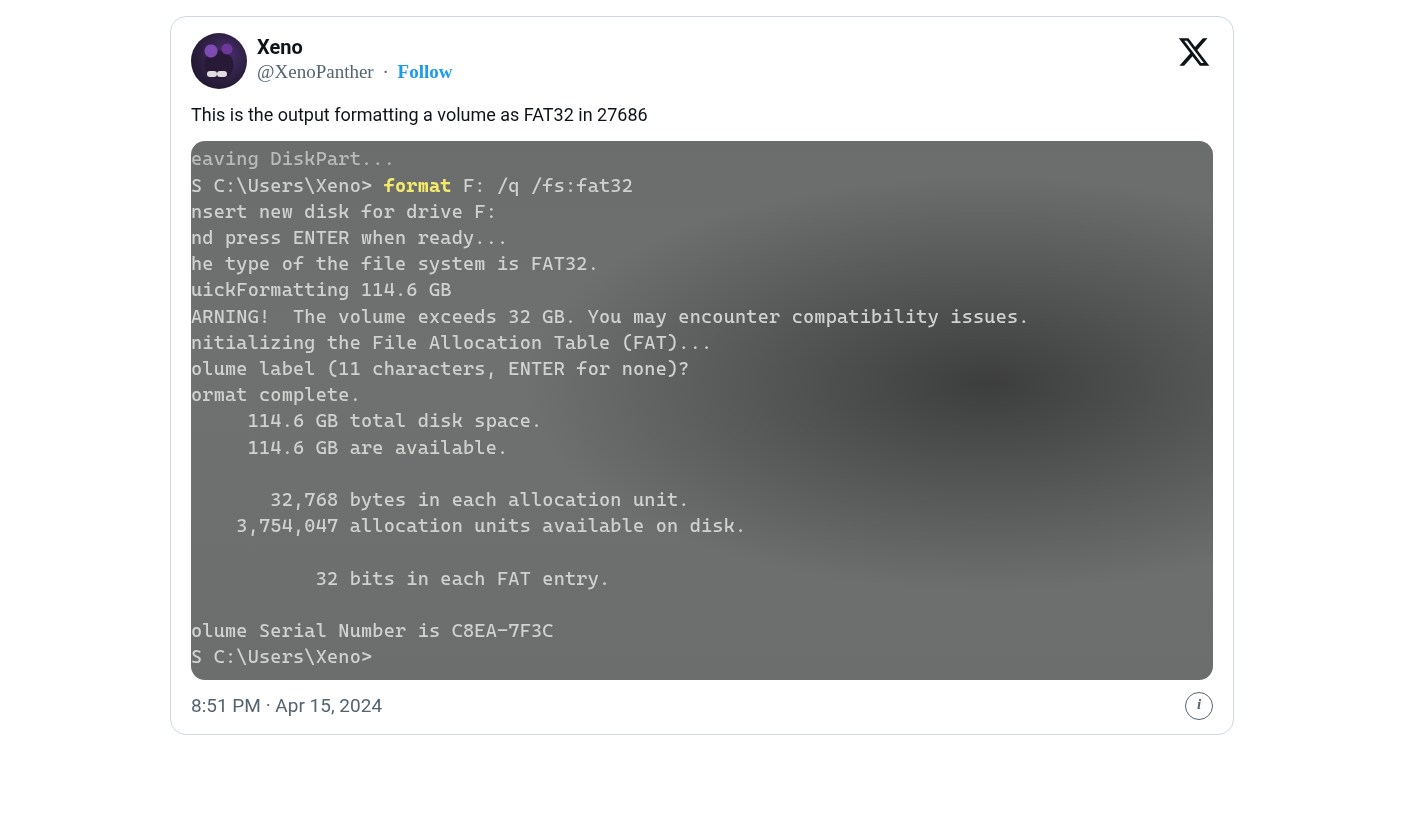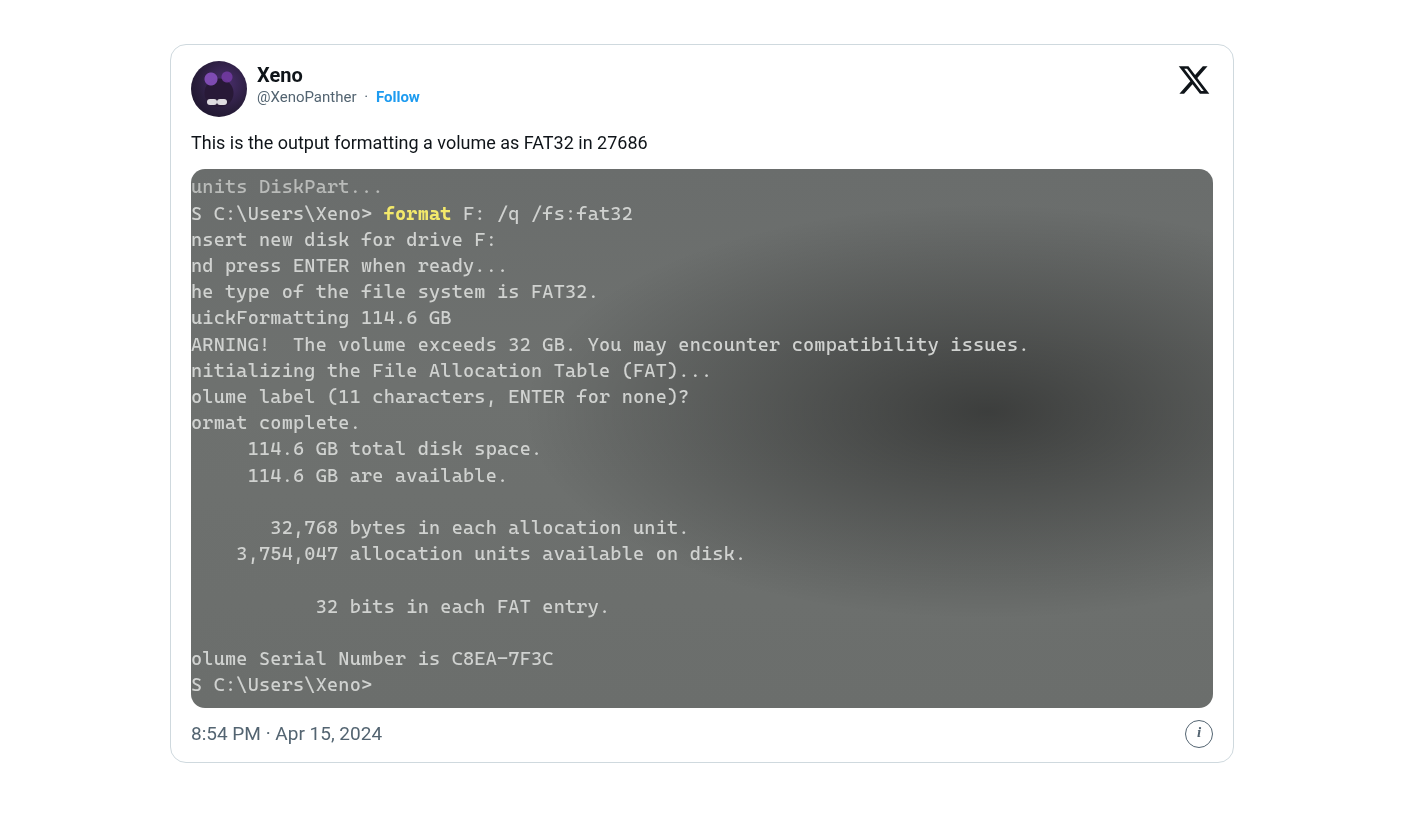--- a/index.html
+++ b/index.html
@@ -17,21 +17,20 @@
     box-sizing: border-box;
     padding: 16px 170px 16px 170px;
   }
   .card {
     border: 1px solid #cfd9de;
     border-radius: 16px;
     padding: 16px 20px 14px 20px;
     box-sizing: border-box;
     width: 100%;
     position: relative;
-    margin-top: 28px;
   }
   .header {
     display: flex;
     align-items: flex-start;
     gap: 10px;
   }
   .avatar {
     width: 56px;
     height: 56px;
     border-radius: 50%;
@@ -66,22 +65,23 @@
     flex-direction:column;
     line-height:1.25;
     padding-top:2px;
   }
   .display-name {
     font-weight:700;
     font-size:20px;
     color:#0f1419;
   }
   .subline {
-    font-size:15px;
+    font-size:19px;
     color:#536471;
+    font-family:Liberation Serif, serif;
   }
   .subline .dot { padding:0 4px; }
   .follow {
     color:#1d9bf0;
     font-weight:700;
     cursor:pointer;
   }
   .x-logo {
     position:absolute;
     top:18px;
@@ -165,21 +165,21 @@
       <div class="x-logo">
         <svg viewBox="0 0 24 24" fill="currentColor" aria-hidden="true">
           <path d="M18.244 2.25h3.308l-7.227 8.26 8.502 11.24H16.17l-5.214-6.817L4.99 21.75H1.68l7.73-8.835L1.254 2.25H8.08l4.713 6.231zm-1.161 17.52h1.833L7.084 4.126H5.117z"></path>
         </svg>
       </div>
     </div>
 
     <div class="tweet-text">This is the output formatting a volume as FAT32 in 27686</div>
 
     <div class="terminal">
-<pre><span class="term-dim">units DiskPart...</span>
+<pre><span class="term-dim">eaving DiskPart...</span>
 <span class="term-body">S C:\Users\Xeno&gt; </span><span class="term-cmd">format</span><span class="term-body"> F: /q /fs:fat32</span>
 <span class="term-body">nsert new disk for drive F:
 nd press ENTER when ready...
 he type of the file system is FAT32.
 uickFormatting 114.6 GB
 ARNING!  The volume exceeds 32 GB. You may encounter compatibility issues.
 nitializing the File Allocation Table (FAT)...
 olume label (11 characters, ENTER for none)?
 ormat complete.
      114.6 GB total disk space.
@@ -189,21 +189,21 @@
     3,754,047 allocation units available on disk.
 
            32 bits in each FAT entry.
 
 olume Serial Number is C8EA-7F3C</span>
 <span class="term-body">S C:\Users\Xeno&gt;</span></pre>
     </div>
 
     <div class="meta-row">
       <span class="time">
-        <span>8:54 PM</span>
+        <span>8:51 PM</span>
         <span> · </span>
         <span>Apr 15, 2024</span>
       </span>
       <div class="info-btn">
         <span>i</span>
       </div>
     </div>
 
   </div>
 </div>

